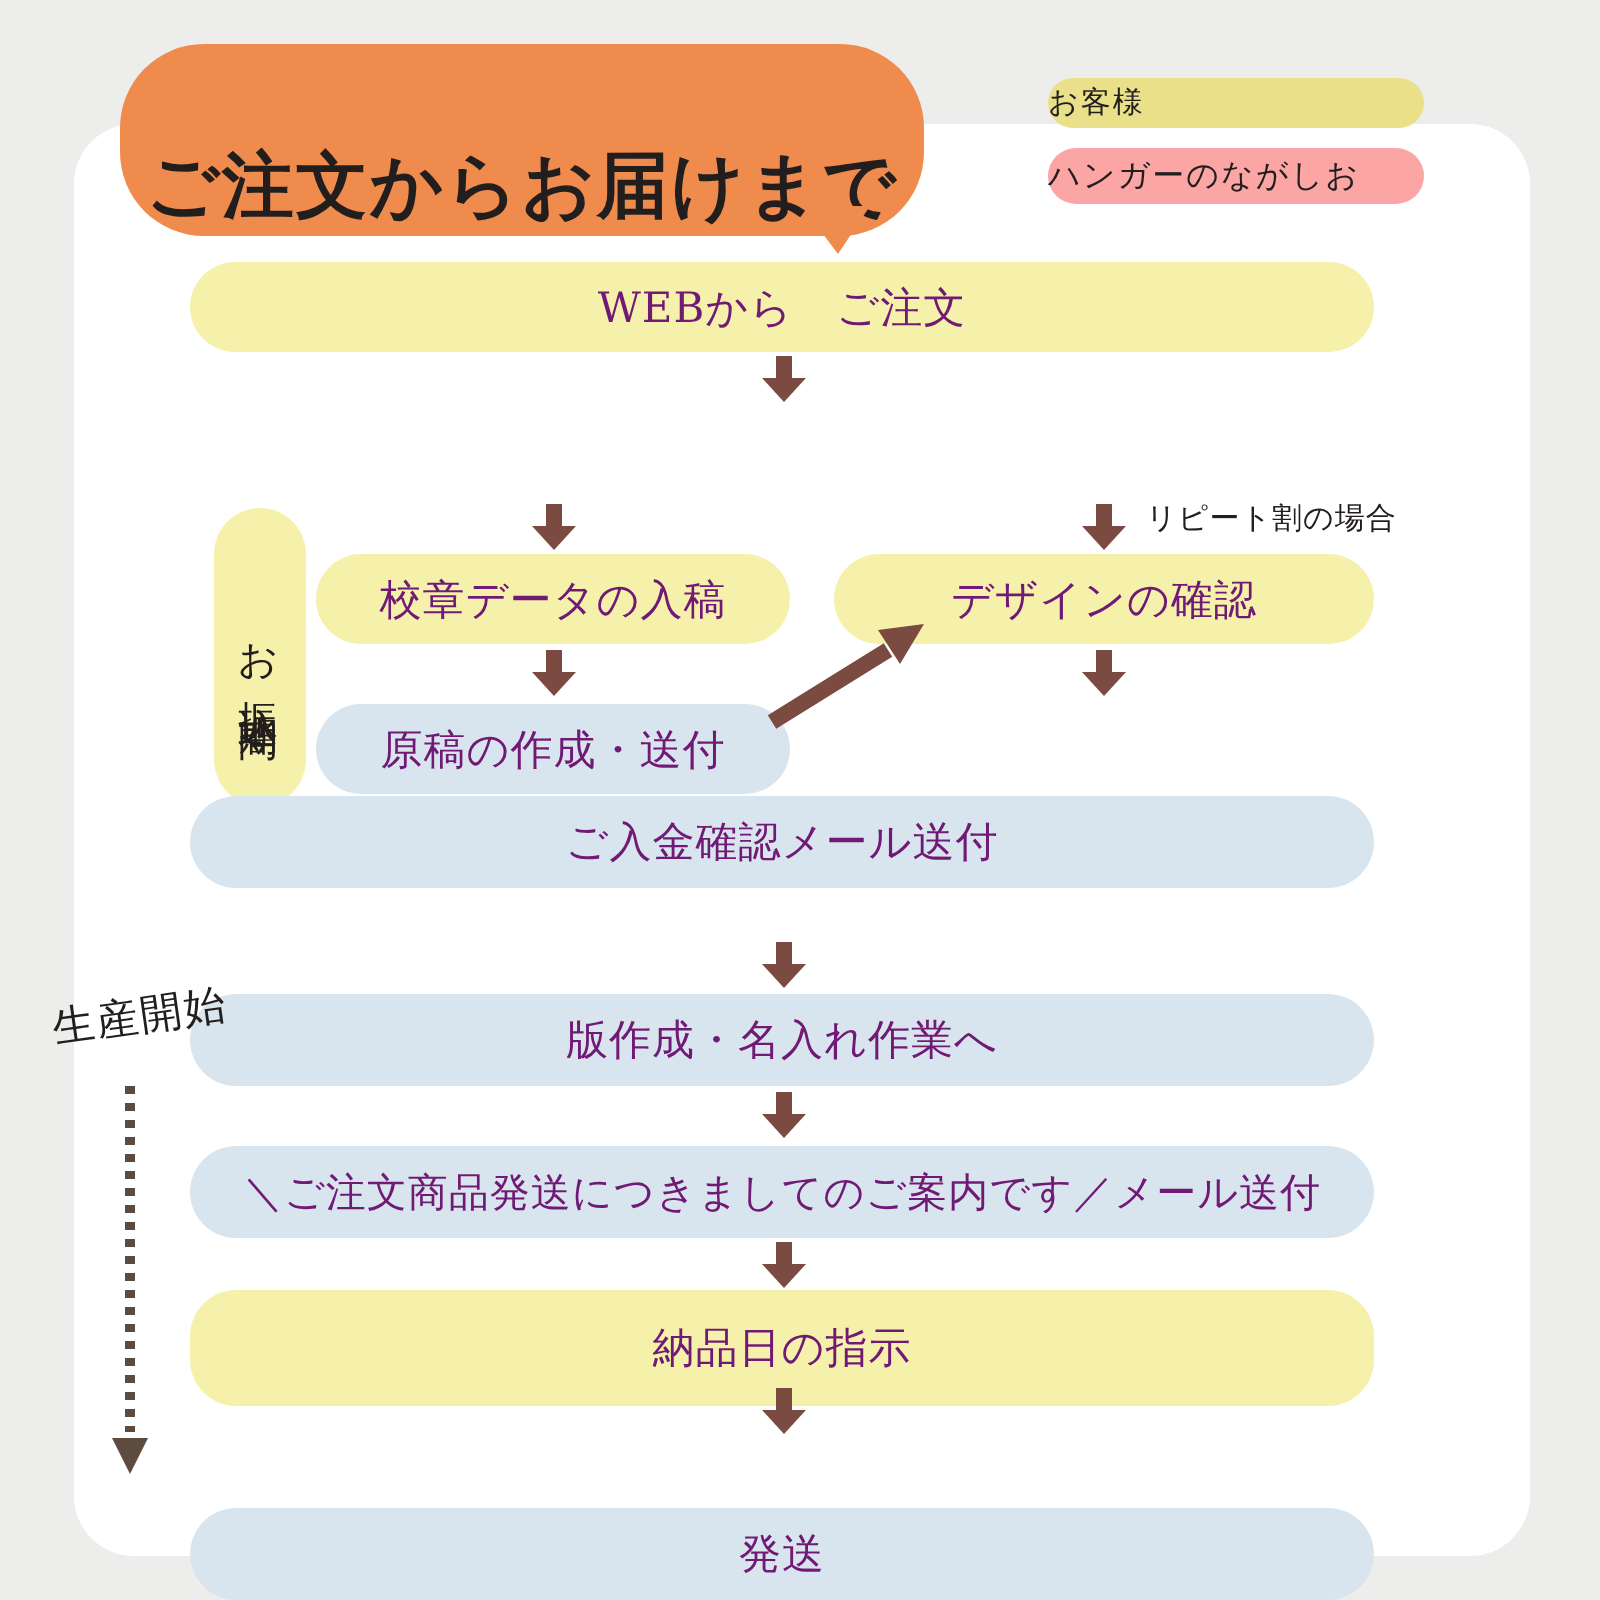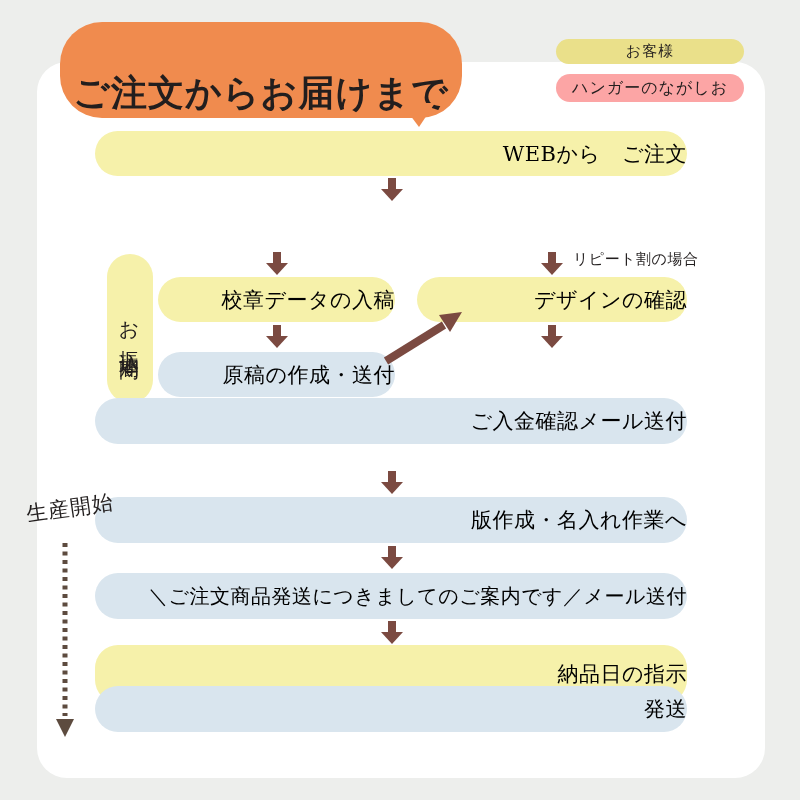--- a/index.html
+++ b/index.html
@@ -24,33 +24,33 @@
   }
   .bubble span{font-size:36px;font-weight:600;letter-spacing:1px;white-space:nowrap;}
   .bubble-tail{
     position:absolute;left:401px;top:103px;width:0;height:0;
     border-left:18px solid transparent;border-right:16px solid transparent;
     border-top:24px solid #f08b4e;
   }
 
   
   .legend-pill{
-    position:absolute;left:556px;width:188px;
-    display:flex;align-items:center;justify-content:center;
+    position:absolute;left:524px;width:188px;
+    display:flex;align-items:center;
     font-size:15px;letter-spacing:1px;white-space:nowrap;
   }
   .legend-yellow{top:39px;height:25px;border-radius:13px;background:#eae08a;}
   .legend-blue{top:74px;height:28px;border-radius:14px;background:#fca5a5;font-size:16px;}
 
   
   .pill{
     position:absolute;
-    display:flex;align-items:center;justify-content:flex-end;
+    display:flex;align-items:center;justify-content:center;
     border-radius:23px;font-size:21px;letter-spacing:0.5px;
-    white-space:nowrap;color:#000000;
+    white-space:nowrap;color:#701a75;
   }
   .yellow{background:#f6f1aa;}
   .blue{background:#d9e5ee;}
   .wide{left:95px;width:592px;height:46px;}
   .small-text{font-size:20px;}
 
   
   .vpill{
     position:absolute;left:107px;top:254px;width:46px;height:149px;
     background:#f6f1aa;border-radius:23px;
@@ -146,21 +146,21 @@
   <div class="pill blue wide small-text" style="top:573px;">
     <span>＼ご注文商品発送につきましてのご案内です／メール送付</span>
   </div>
   <div class="arr" style="left:381px;top:621px;"></div>
 
   <div class="pill yellow wide" style="top:645px;height:58px;">
     <span>納品日の指示</span>
   </div>
   <div class="arr" style="left:381px;top:694px;"></div>
 
-  <div class="pill blue wide" style="top:686px;">
+  <div class="pill blue wide" style="top:754px;">
     <span>発送</span>
   </div>
 
   <svg class="overlay" width="800" height="800" viewBox="0 0 800 800">
     <g>
       <line x1="386" y1="361" x2="444" y2="325" stroke="#7b4a41" stroke-width="8"></line>
       <polygon points="462,312 450,332 439,315" fill="#7b4a41"></polygon>
     </g>
     <g>
       <line x1="65" y1="543" x2="65" y2="716" stroke="#5d4b3f" stroke-width="5" stroke-dasharray="4 4.5"></line>

